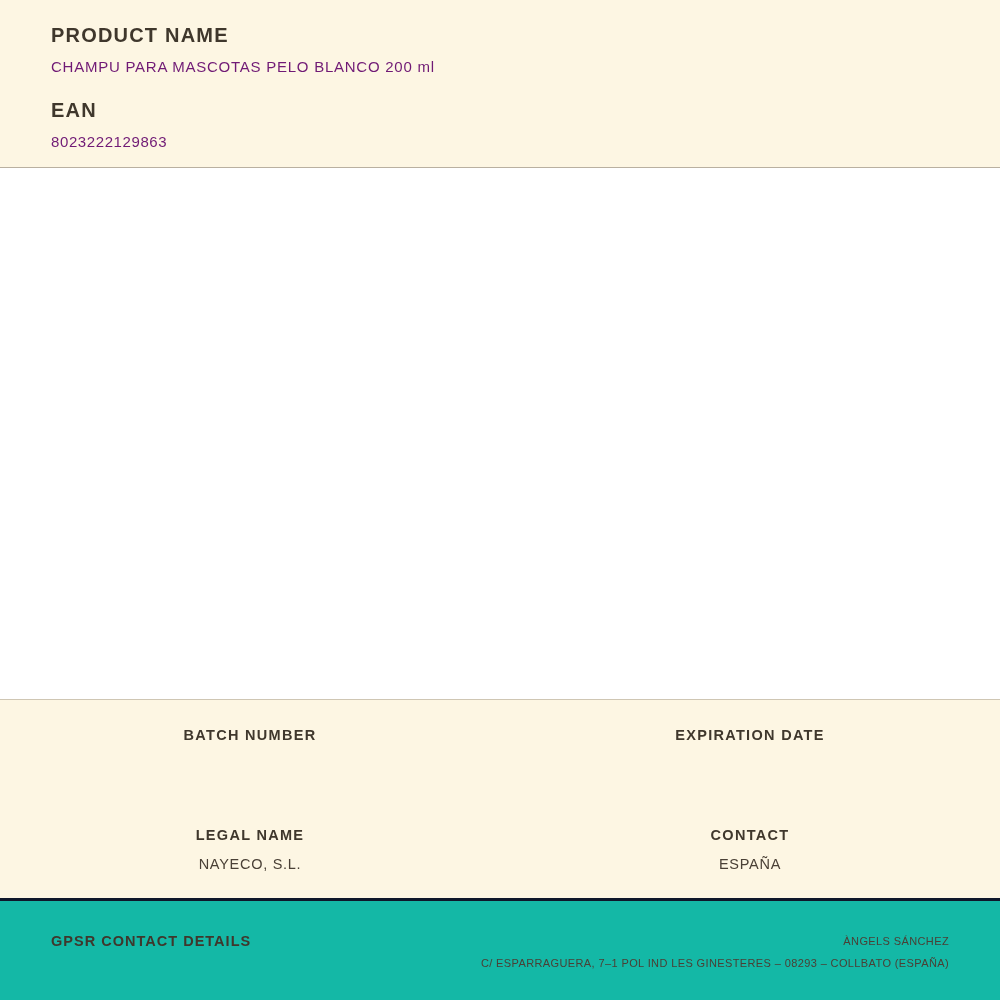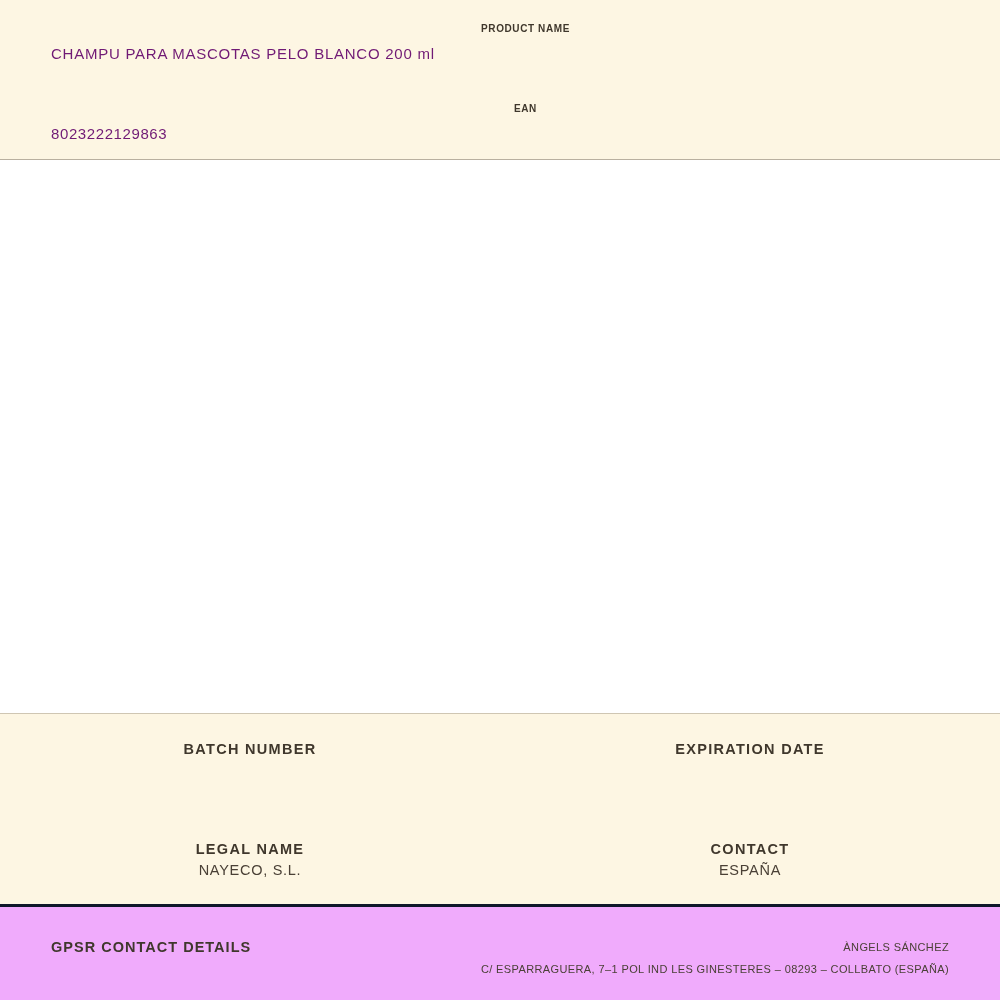--- a/index.html
+++ b/index.html
@@ -27,30 +27,29 @@
   .header-block {
     background: #fdf6e3;
     padding: 22px 0 16px 0;
     border-bottom: 1px solid #b9b0a0;
     flex: 0 0 auto;
   }
   .field {
     padding-left: 51px;
   }
   .field + .field {
-    margin-top: 38px;
+    margin-top: 20px;
   }
   .field-label {
-    font-size: 10px;
+    font-size: 20px;
     font-weight: bold;
     letter-spacing: 0.06em;
     color: #3f372c;
     line-height: 1.3;
     margin-bottom: 9px;
-    text-align: center;
   }
   .field-value {
     font-size: 15px;
     font-weight: normal;
     letter-spacing: 0.05em;
     color: #701a75;
     line-height: 1.3;
   }
   .field-value.ean {
     letter-spacing: 0.04em;
@@ -94,27 +93,27 @@
   .col-value {
     font-size: 14.5px;
     letter-spacing: 0.05em;
     color: #4a4036;
     line-height: 1.3;
     text-align: center;
     min-height: 18px;
   }
   .batch-row-1 { margin-bottom: 62px; }
   .batch-row-1 .col-value { margin-top: 2px; }
-  .batch-row-2 .col-value { margin-top: 2px; }
+  .batch-row-2 .col-value { margin-top: 10px; }
 
   
   .gpsr {
-    background: #f0abfc;
+    background: #14b8a6;
     flex: 0 0 auto;
-    padding: 30px 51px 20px 51px;
+    padding: 30px 51px 26px 51px;
     display: flex;
     justify-content: space-between;
     align-items: flex-start;
   }
   .gpsr-label {
     font-size: 14.5px;
     font-weight: bold;
     letter-spacing: 0.07em;
     color: #3f372c;
     line-height: 1.3;

